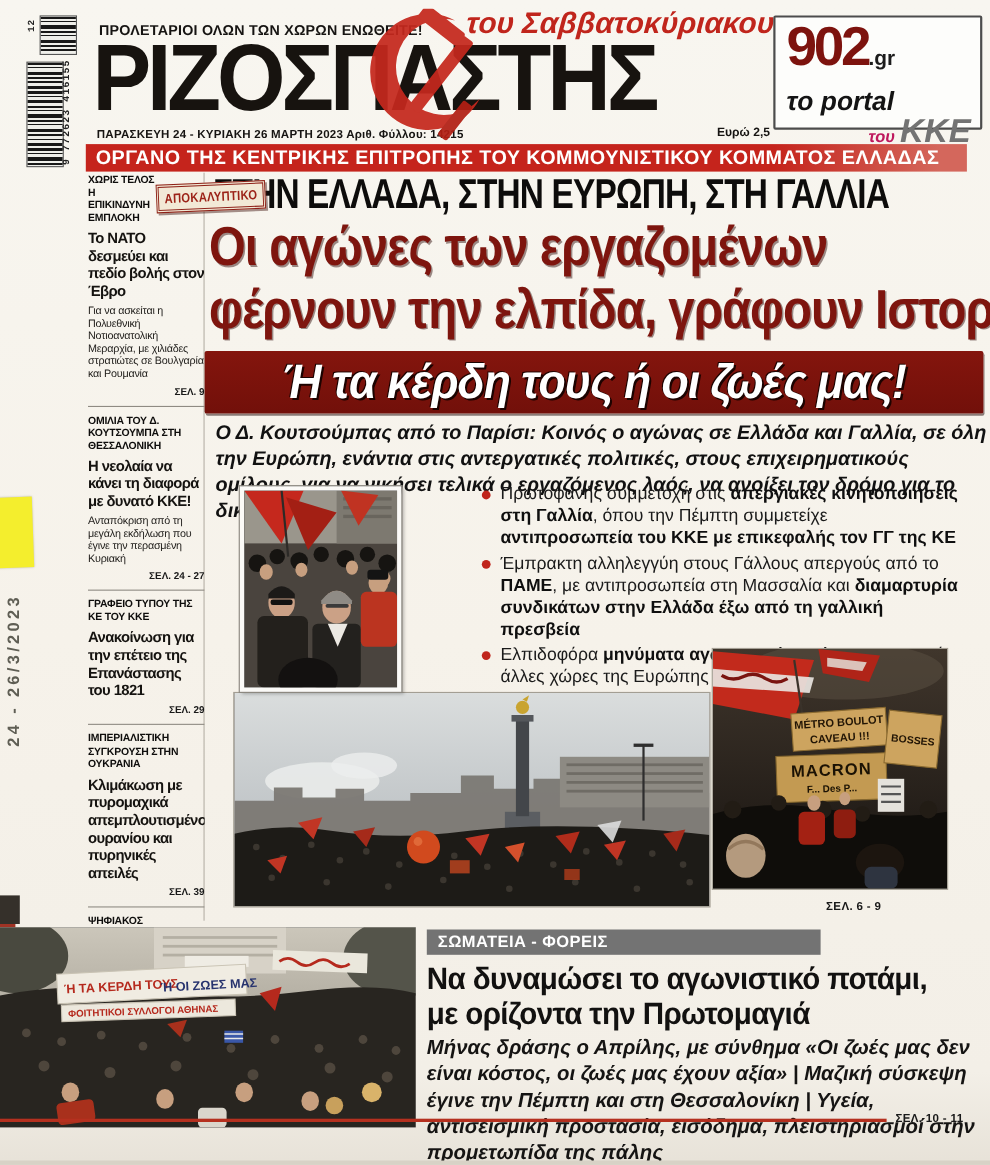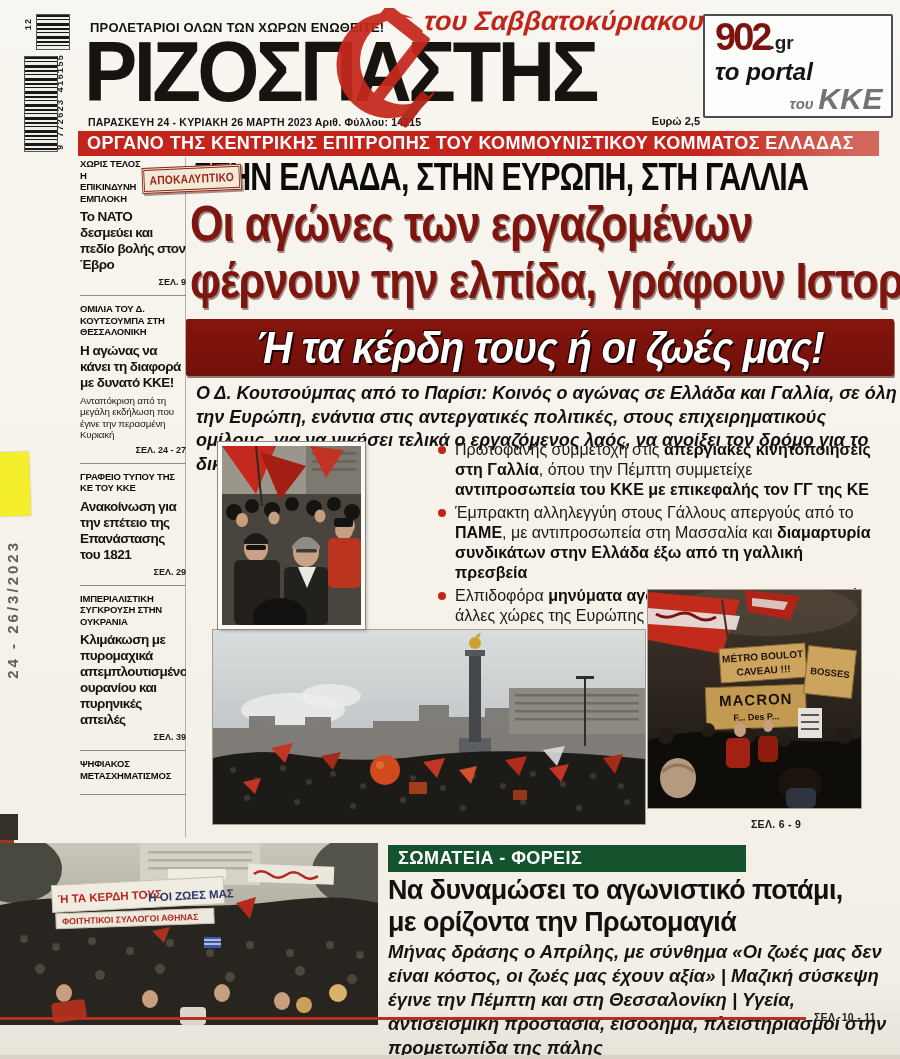--- a/index.html
+++ b/index.html
@@ -14,24 +14,24 @@
   .sticker{background:#f4ee2d;box-shadow:0 0 2px rgba(0,0,0,.25);transform:rotate(-2deg);}
   .handwrite{font-weight:bold;font-size:15px;letter-spacing:3px;color:#45453b;opacity:.85;}
   
   .slogan{font-size:13px;font-weight:900;letter-spacing:.2px;}
   .edition{font-size:27px;font-weight:900;font-style:italic;color:#c0251c;transform:skewX(-4deg);}
   .paper-title{font-size:86px;line-height:.92;font-weight:900;letter-spacing:-4px;color:#17130f;transform:scaleX(.93);transform-origin:left top;}
   .dateline{font-size:10.5px;font-weight:700;letter-spacing:.2px;}
   .price{font-size:11px;font-weight:700;}
   .organ{background:linear-gradient(90deg,#c5241c 0%,#c5241c 78%,#d4675c 97%);color:#fff;font-weight:900;font-size:18px;letter-spacing:.4px;padding:2px 0 2px 9px;white-space:nowrap;}
   .portal-box{background:#fdfdfb;border:2px solid #4c4c4c;border-radius:2px;padding:4px 8px 2px 10px;}
-  .p902{font-size:38px;font-weight:900;color:#7d130e;letter-spacing:-3px;line-height:.9;}
+  .p902{font-size:50px;font-weight:900;color:#7d130e;letter-spacing:-3px;line-height:.9;}
   .pgr{font-size:19px;font-weight:900;color:#1c1c1c;}
   .pportal{font-size:24px;font-weight:900;font-style:italic;color:#141414;line-height:1;}
-  .ptou{font-size:15px;font-weight:900;font-style:italic;color:#737373;}
+  .ptou{font-size:15px;font-weight:900;font-style:italic;color:#be185d;}
   .pkke{font-size:30px;font-weight:900;font-style:italic;color:#737373;letter-spacing:.5px;}
   
   .kicker{font-size:38px;font-weight:900;letter-spacing:-1px;transform:scaleX(.8);transform-origin:left top;white-space:nowrap;color:#0d0c0b;}
   .headline{font-size:50px;line-height:57px;font-weight:900;letter-spacing:-1px;color:#7e150e;
             text-shadow:1.5px 1.5px 0 rgba(40,5,2,.45);transform:scaleX(.86);transform-origin:left top;white-space:nowrap;}
   .redbar{background:linear-gradient(180deg,#84150d,#72100a);border-radius:2px;box-shadow:1px 2px 0 rgba(30,4,1,.5);
           display:flex;align-items:center;justify-content:center;font-style:italic;}
   .redbar-text{font-size:44px;font-weight:900;color:#fff;letter-spacing:-1px;white-space:nowrap;
                text-shadow:2px 2px 0 #1c0301,-1px -1px 0 #1c0301;transform:scaleX(.92);}
   .lede{font-size:18px;line-height:23.5px;font-weight:700;font-style:italic;color:#111;}
@@ -51,21 +51,21 @@
   .sb-page{font-size:9px;font-weight:900;text-align:right;color:#191919;}
   .vrule{width:1px;background:#b5b0a6;}
   .stamp{background:#f2e9d6;border:3px double #8d2017;color:#9c2318;font-weight:900;font-size:12px;
          letter-spacing:.3px;padding:3px 6px;transform:rotate(-2.5deg) scaleX(.85);transform-origin:left center;
          box-shadow:2px 2px 0 rgba(60,15,8,.45);white-space:nowrap;z-index:6;}
   
   .photo{overflow:hidden;background:#777;}
   .photo svg{display:block;width:100%;height:100%;}
   .inset{border:4px solid #fbfaf7;outline:1px solid #8c8880;box-shadow:2px 2px 3px rgba(0,0,0,.25);z-index:4;}
   
-  .blabel{background:#14532d;color:#fff;font-weight:900;font-size:18px;letter-spacing:.4px;padding:3px 0 3px 10px;}
+  .blabel{background:#737373;color:#fff;font-weight:900;font-size:15px;letter-spacing:.4px;padding:3px 0 3px 10px;}
   .bheadline{font-size:28px;line-height:32px;font-weight:900;letter-spacing:-.6px;color:#121110;transform:scaleX(.96);transform-origin:left top;white-space:nowrap;}
   .blede{font-size:18.5px;line-height:24px;font-weight:700;font-style:italic;color:#151413;}
   .redrule{background:#b5301f;height:3px;z-index:5;}
 </style>
 </head>
 <body>
 
 <div class="abs" style="left:24px;top:16px;">
   <span class="vtext bc-digits" style="font-size:8.5px;">12</span>
 </div>
@@ -92,45 +92,46 @@
     <rect x="48" y="6" width="34" height="11" rx="2" transform="rotate(38 65 11)" fill="#c5281d"></rect>
     <rect x="70" y="62" width="8" height="30" rx="2" transform="rotate(38 74 77)" fill="#b21f14"></rect>
   </svg>
 </div>
 
 <div class="abs portal-box" style="left:703px;top:14px;width:168px;height:94px;">
   <div style="display:flex;align-items:flex-end;">
     <span class="p902">902</span>
     <span class="pgr">.gr</span>
   </div>
-  <div style="margin-top:6px;">
+  <div style="margin-top:16px;">
     <span class="pportal">το portal</span>
   </div>
   <div style="text-align:right;margin-top:-2px;">
     <span class="ptou">του</span>
     <span class="pkke">KKE</span>
   </div>
 </div>
 
 <div class="abs dateline" style="left:88px;top:116px;">ΠΑΡΑΣΚΕΥΗ 24 - ΚΥΡΙΑΚΗ 26 ΜΑΡΤΗ 2023 Αριθ. Φύλλου: 14215</div>
 <div class="abs price" style="left:640px;top:115px;width:60px;text-align:right;">Ευρώ 2,5</div>
 <div class="abs organ" style="left:78px;top:131px;width:792px;">ΟΡΓΑΝΟ ΤΗΣ ΚΕΝΤΡΙΚΗΣ ΕΠΙΤΡΟΠΗΣ ΤΟΥ ΚΟΜΜΟΥΝΙΣΤΙΚΟΥ ΚΟΜΜΑΤΟΣ ΕΛΛΑΔΑΣ</div>
 
 <div class="abs vrule" style="left:185px;top:157px;height:680px;"></div>
 <div class="abs stamp" style="left:142px;top:168px;">ΑΠΟΚΑΛΥΠΤΙΚΟ</div>
 
 <div class="abs sidebar" style="left:80px;top:156px;height:684px;overflow:hidden;">
   <div class="sb-item">
     <div class="sb-kicker" style="width:64px;">ΧΩΡΙΣ ΤΕΛΟΣ Η ΕΠΙΚΙΝΔΥΝΗ ΕΜΠΛΟΚΗ</div>
     <div class="sb-title">Το ΝΑΤΟ δεσμεύει και πεδίο βολής στον Έβρο</div>
+    <div class="sb-body">Για να ασκείται η Πολυεθνική Νοτιοανατολική Μεραρχία, με χιλιάδες στρατιώτες σε Βουλγαρία και Ρουμανία</div>
     <div class="sb-page">ΣΕΛ. 9</div>
   </div>
   <div class="sb-item">
     <div class="sb-kicker">ΟΜΙΛΙΑ ΤΟΥ Δ. ΚΟΥΤΣΟΥΜΠΑ ΣΤΗ ΘΕΣΣΑΛΟΝΙΚΗ</div>
-    <div class="sb-title">Η αγώνας να κάνει τη διαφορά με δυνατό ΚΚΕ!</div>
+    <div class="sb-title">Η νεολαία να κάνει τη διαφορά με δυνατό ΚΚΕ!</div>
     <div class="sb-body">Ανταπόκριση από τη μεγάλη εκδήλωση που έγινε την περασμένη Κυριακή</div>
     <div class="sb-page">ΣΕΛ. 24 - 27</div>
   </div>
   <div class="sb-item">
     <div class="sb-kicker">ΓΡΑΦΕΙΟ ΤΥΠΟΥ ΤΗΣ ΚΕ ΤΟΥ ΚΚΕ</div>
     <div class="sb-title">Ανακοίνωση για την επέτειο της Επανάστασης του 1821</div>
     <div class="sb-page">ΣΕΛ. 29</div>
   </div>
   <div class="sb-item">
     <div class="sb-kicker">ΙΜΠΕΡΙΑΛΙΣΤΙΚΗ ΣΥΓΚΡΟΥΣΗ ΣΤΗΝ ΟΥΚΡΑΝΙΑ</div>

